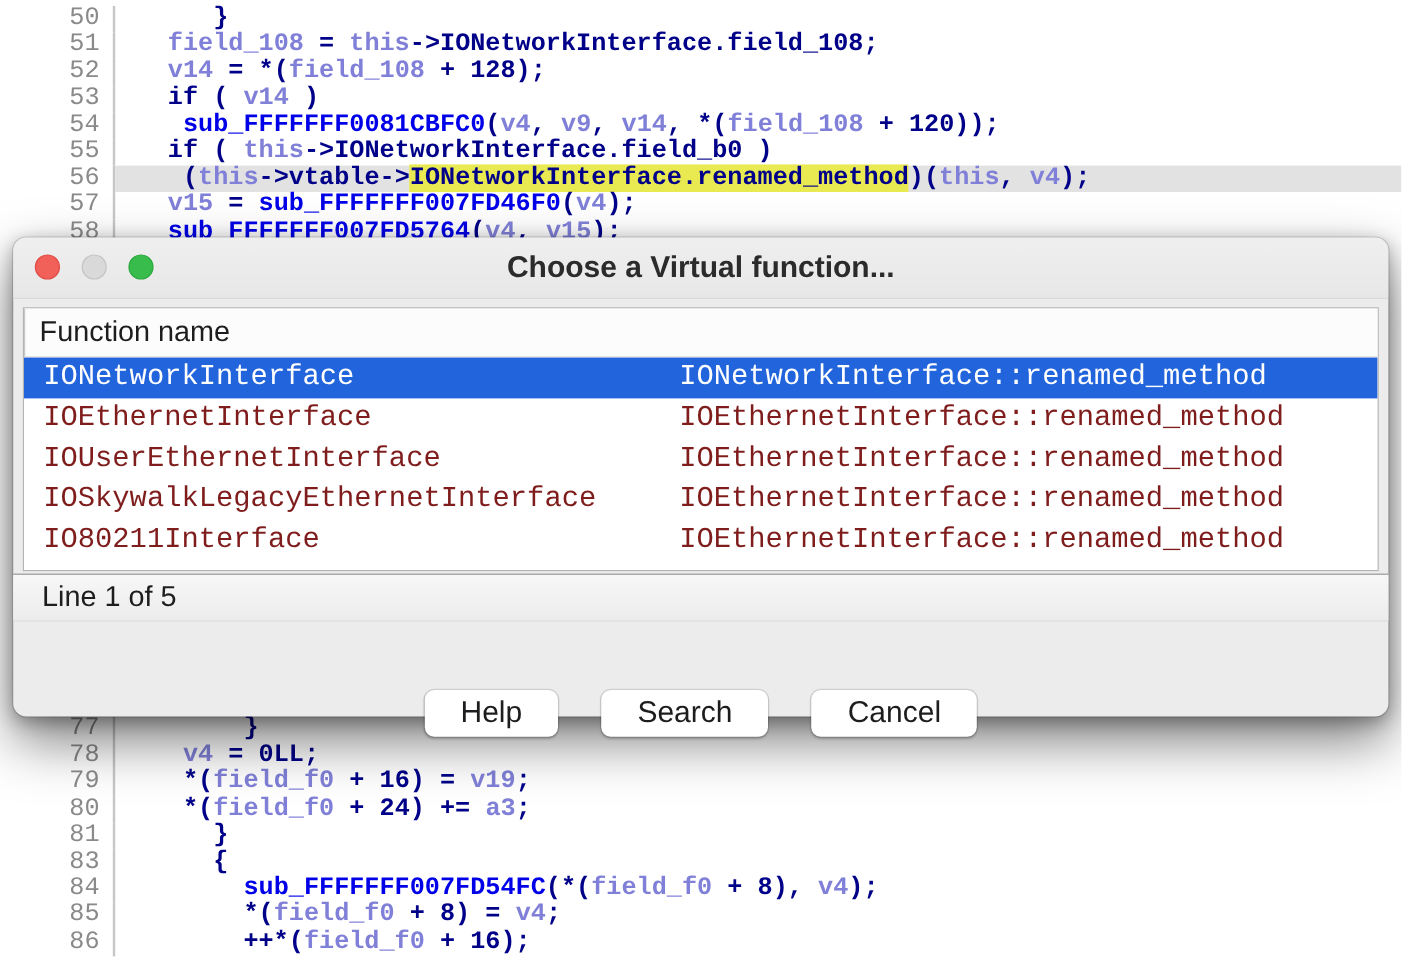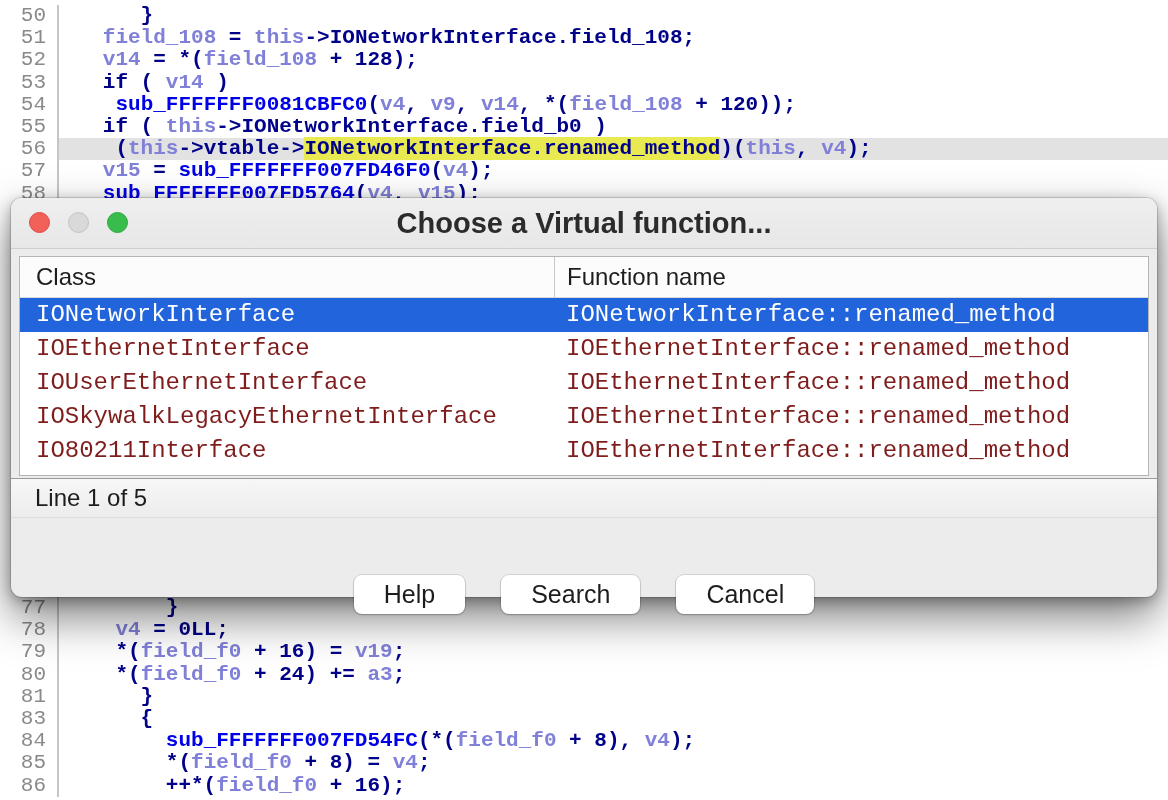--- a/index.html
+++ b/index.html
@@ -7,42 +7,42 @@
     font-family:"Liberation Sans","DejaVu Sans",sans-serif;}
 
   
   .code-pane{position:absolute;left:0;width:1168px;}
   #code-top{top:5px;}
   #code-bottom{top:597px;}
   .crow{display:flex;height:22.2px;line-height:22.2px;
     font-family:"Liberation Mono","DejaVu Sans Mono",monospace;
     font-size:21px;font-weight:700;white-space:pre;}
   .crow .gut{flex:0 0 46px;padding-right:11px;text-align:right;
-    color:#8a8a8a;font-weight:400;border-right:2px solid #c6c6c6;}
+    color:#8a8a8a;font-weight:400;border-right:2px solid #c6c6c6;padding-left:37px;}
   .crow .ltx{flex:1 1 auto;padding-left:6px;color:#000089;}
   .crow.hl .ltx{background:#e2e2e2;}
   .ck{color:#000089;}
   .cv{color:#8080d8;}
   .cf{color:#0000e8;}
   .ch{color:#000089;background:#e9ea52;}
 
   
   #dialog{position:absolute;left:11px;top:198px;width:1146px;height:399px;
     background:#ececec;border-radius:11px;z-index:10;
     box-shadow:0 20px 45px rgba(0,0,0,.50),0 4px 14px rgba(0,0,0,.30),0 0 0 1px rgba(0,0,0,.14);}
   #titlebar{position:absolute;left:0;top:0;width:100%;height:50px;
     background:linear-gradient(#efefef,#e7e7e7);border-bottom:1px solid #cfcfcf;
     border-radius:11px 11px 0 0;}
   .lights{position:absolute;left:18px;top:14px;display:flex;gap:18px;}
   .light{width:21px;height:21px;border-radius:50%;box-sizing:border-box;}
   .light.red{background:#f2605a;border:1px solid #df4a43;}
   .light.gray{background:#d9d9d9;border:1px solid #c3c3c3;}
   .light.green{background:#38bd4c;border:1px solid #2aa73d;}
   #dlg-title{position:absolute;left:0;top:0;width:100%;height:50px;line-height:50px;
-    text-align:center;font-size:29px;font-weight:700;color:#2b2b2b;}
+    text-align:center;font-size:25px;font-weight:700;color:#2b2b2b;}
 
   #chooser-table{position:absolute;left:8px;top:58px;width:1130px;height:220px;
     background:#ffffff;border:1px solid #b5b5b5;box-sizing:border-box;overflow:hidden;}
   #tbl-header{display:grid;grid-template-columns:534px 1fr;height:40px;
     background:#fcfcfc;border-bottom:1px solid #d9d9d9;}
   #tbl-header .hcell{line-height:40px;font-size:24px;color:#1d1d1f;padding-left:16px;}
   #tbl-header .hcell.fn{border-left:1px solid #c8c8c8;padding-left:12px;}
   .trow{display:grid;grid-template-columns:534px 1fr;height:34px;
     font-family:"Liberation Mono","DejaVu Sans Mono",monospace;font-size:24px;color:#7f1d1d;}
   .trow .cell{line-height:34px;padding-left:16px;white-space:pre;overflow:hidden;}
@@ -95,21 +95,20 @@
       <div class="lights">
         <div class="light red"></div>
         <div class="light gray"></div>
         <div class="light green"></div>
       </div>
       <div id="dlg-title">Choose a Virtual function...</div>
     </div>
 
     <div id="chooser-table">
       <div id="tbl-header">
-        <div class="hcell">Class</div>
         <div class="hcell fn">Function name</div>
       </div>
       <div id="tbl-body">
           <div class="trow selected">
             <div class="cell">IONetworkInterface</div>
             <div class="cell fn">IONetworkInterface::renamed_method</div>
           </div>
           <div class="trow">
             <div class="cell">IOEthernetInterface</div>
             <div class="cell fn">IOEthernetInterface::renamed_method</div>

